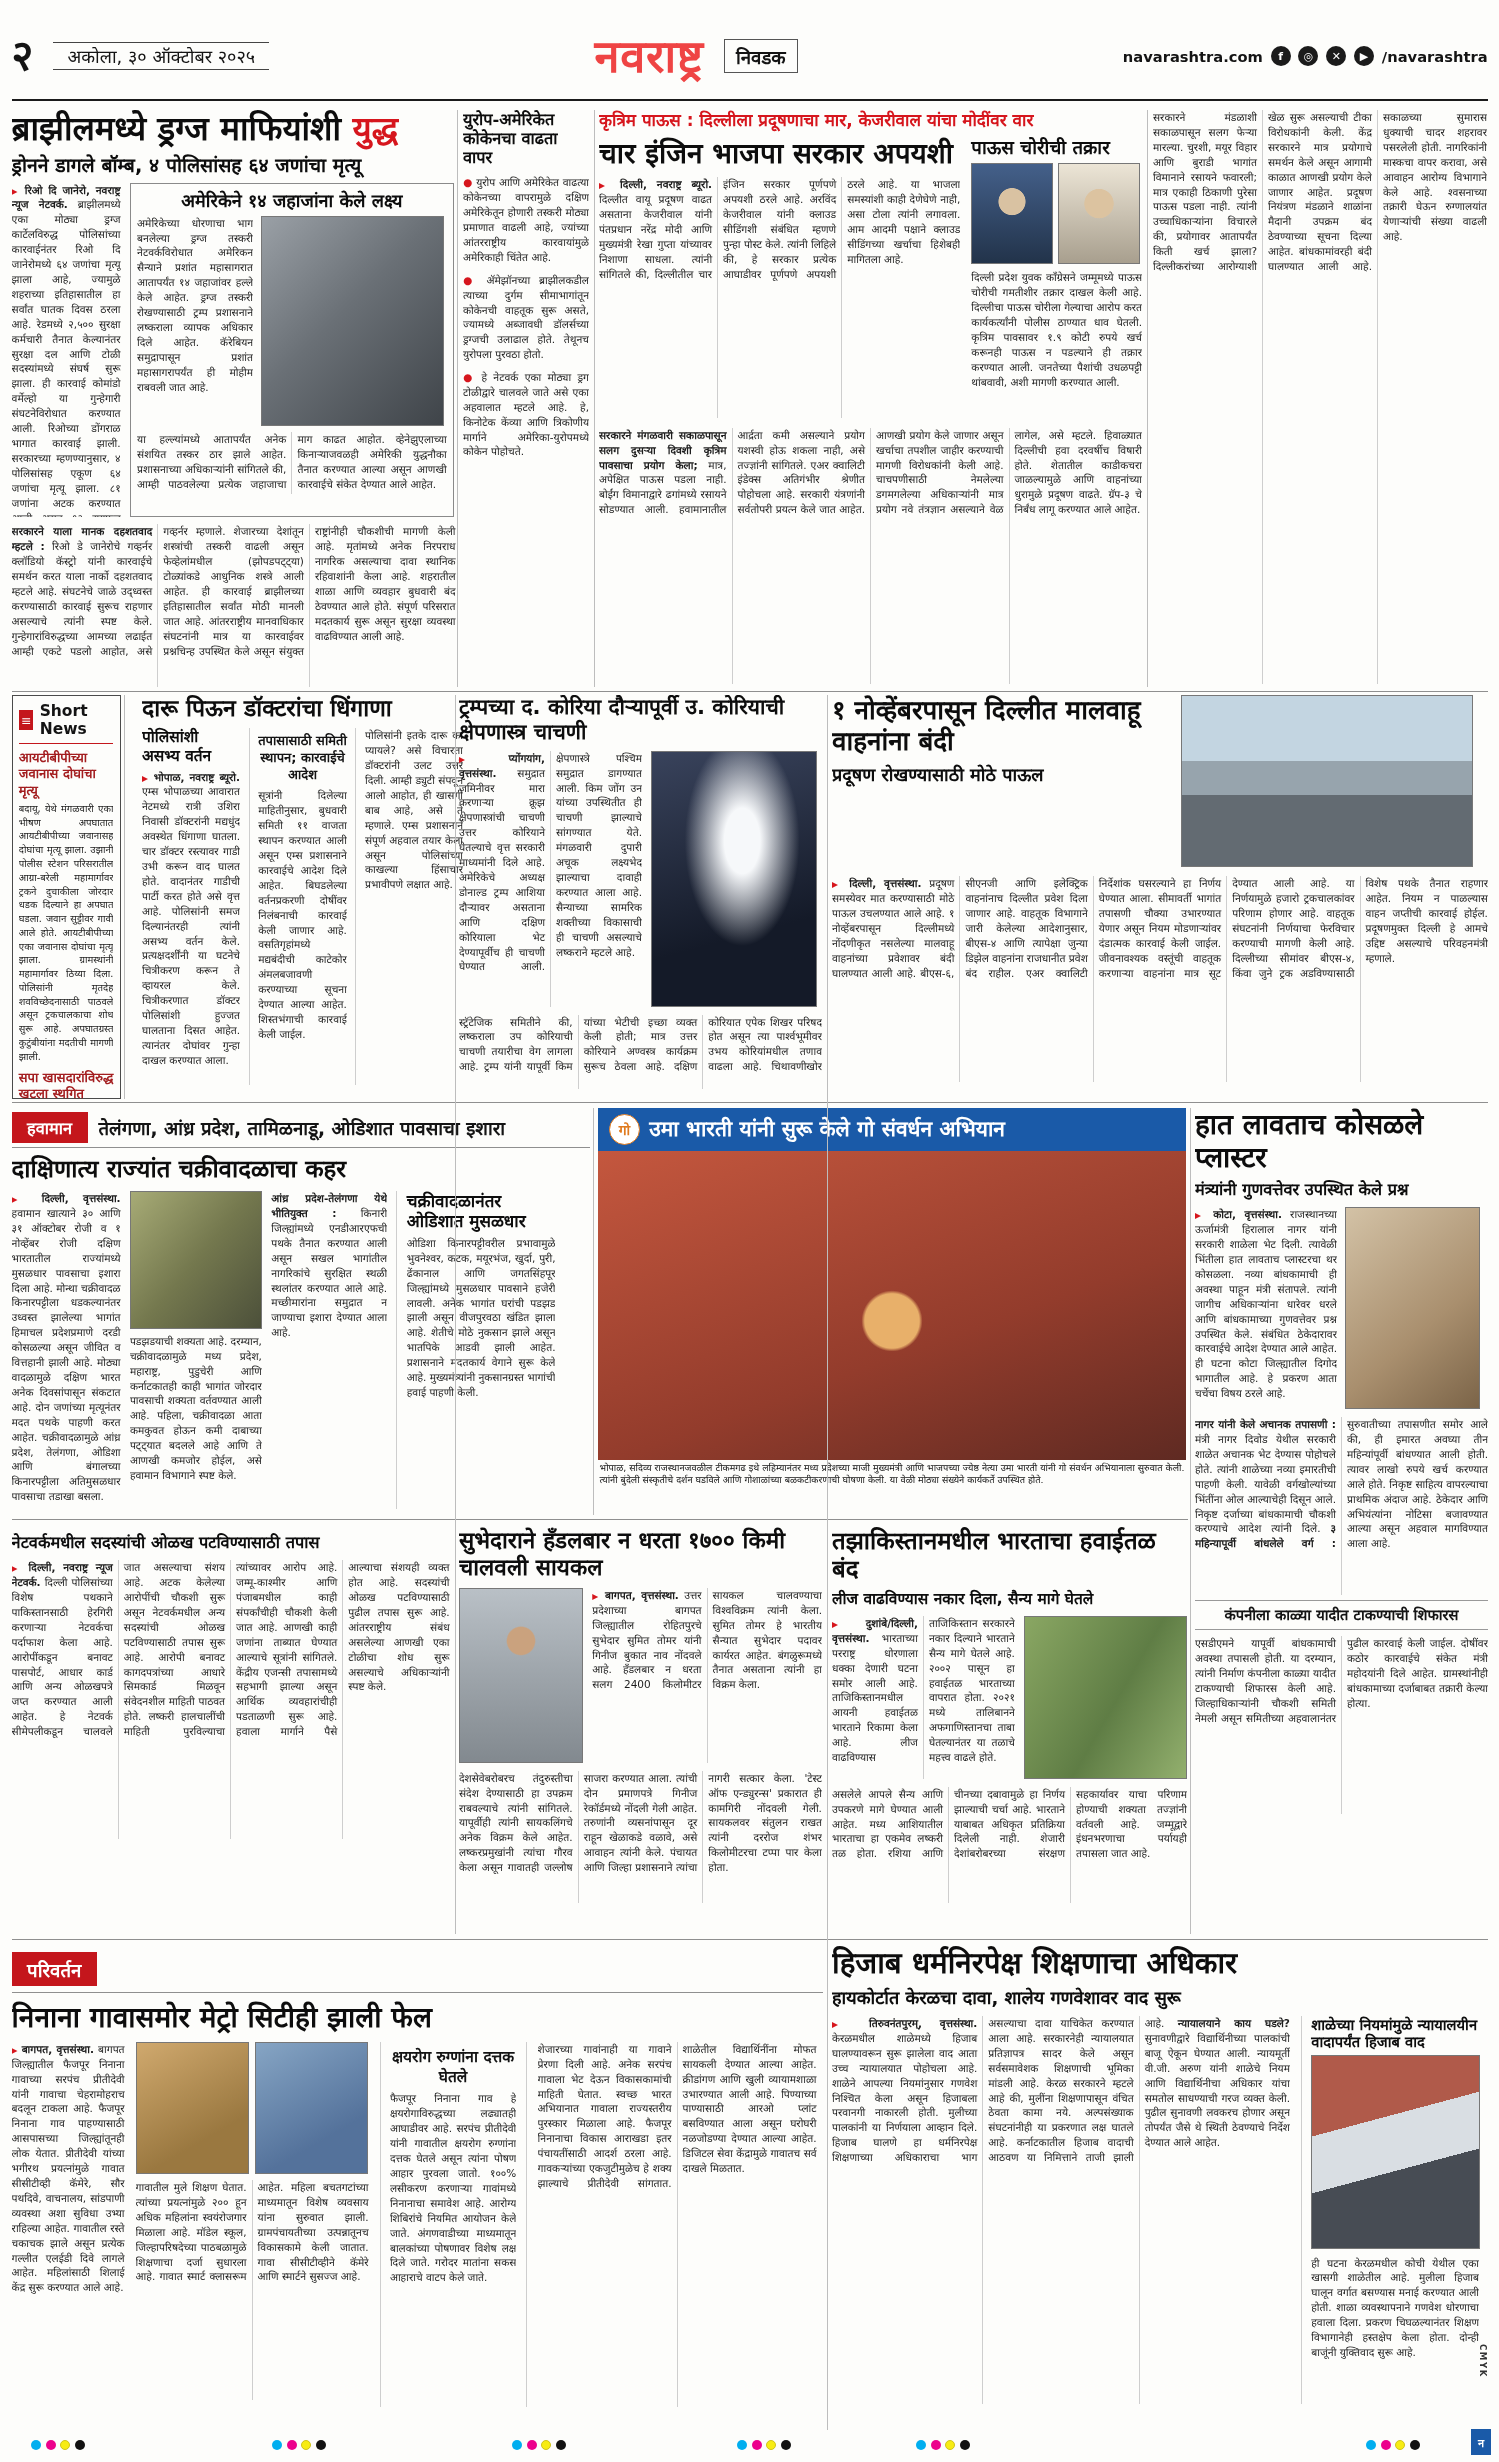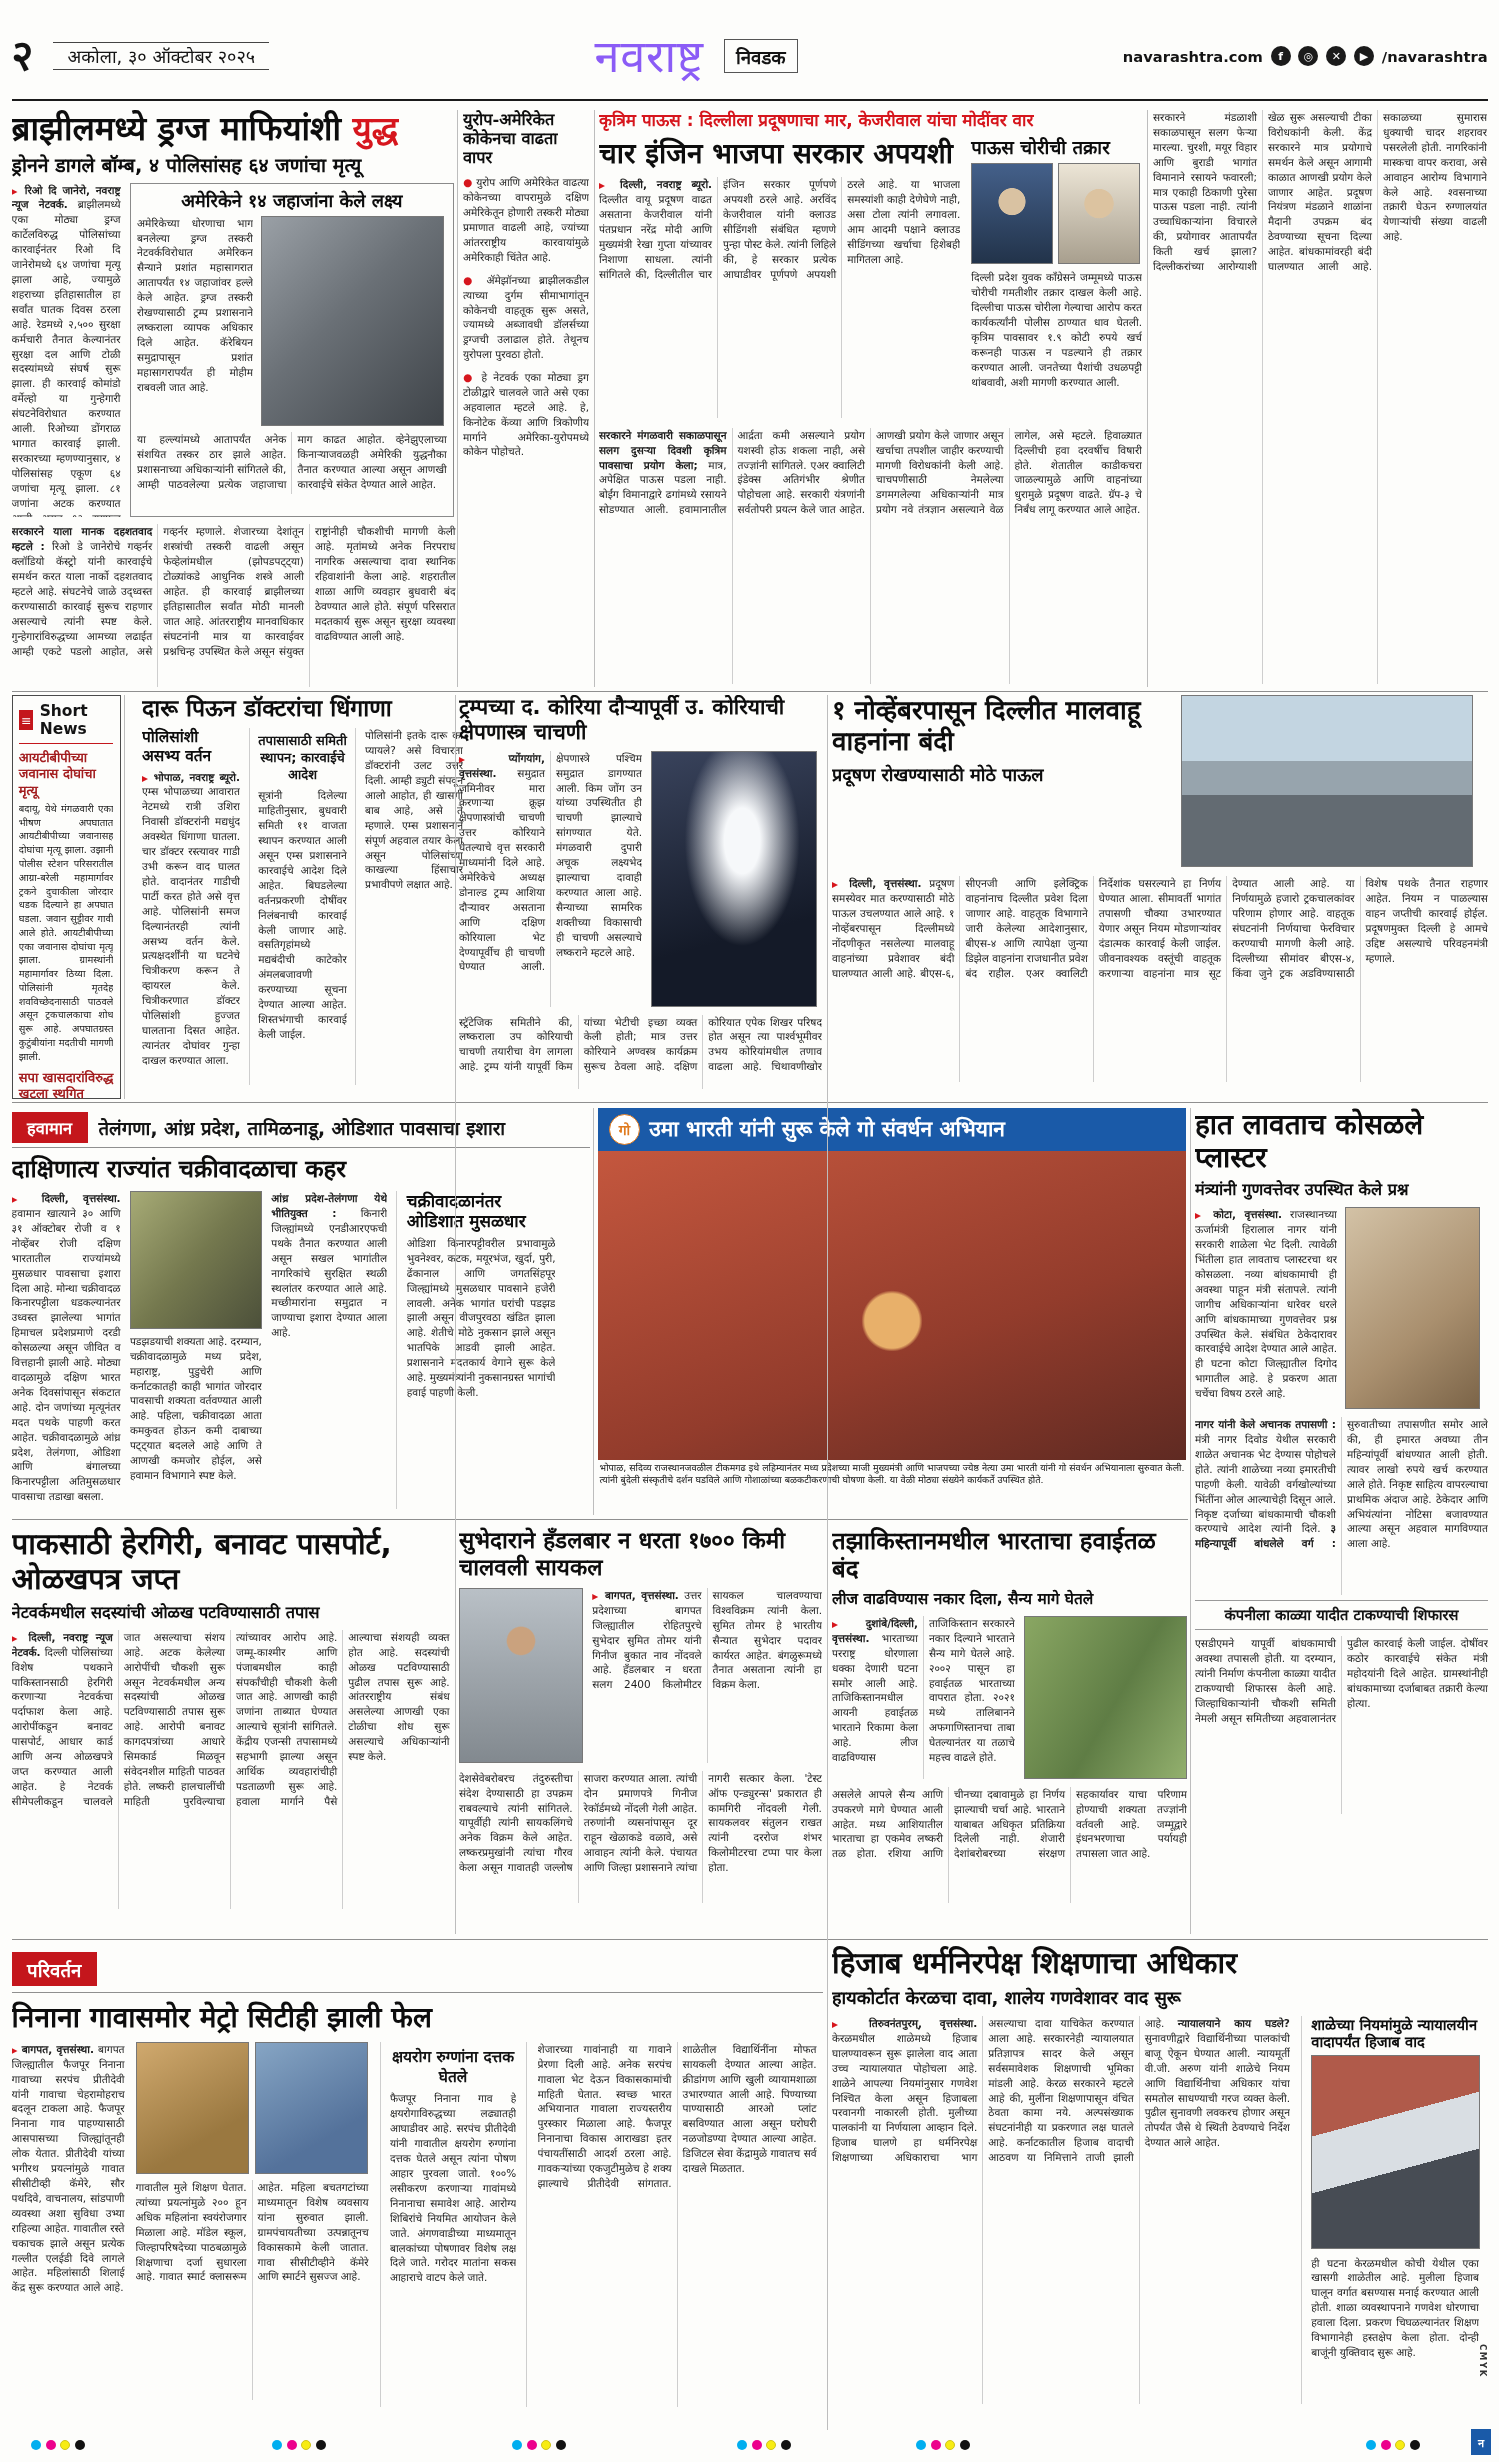--- a/index.html
+++ b/index.html
@@ -8,21 +8,21 @@
         font-family:"DejaVu Sans","Liberation Sans",sans-serif;color:#141414;overflow:hidden;margin:0 auto;}
   .abs{position:absolute;overflow:hidden;}
   .hrule{position:absolute;background:#8f8f8f;height:0.8px;}
   .hrule.thick{height:2.3px;background:#1b1b1b;}
   .vrule{position:absolute;background:#bdbdbd;width:0.8px;}
 
   
   .hdr{display:flex;align-items:center;gap:20px;}
   .pagenum{font-size:42px;font-weight:bold;line-height:1;}
   .edate{font-size:18px;border-top:0.8px solid #444;border-bottom:0.8px solid #444;padding:1px 14px;}
-  .masthead{font-size:45px;font-weight:normal;color:#8b5cf6;line-height:1;letter-spacing:0.8px;}
+  .masthead{font-size:45px;font-weight:bold;color:#ef4444;line-height:1;letter-spacing:0.8px;}
   .sectag{font-size:18.6px;font-weight:bold;border:0.8px solid #555;padding:3.1px 11px;}
   .hdr-right{margin-left:auto;display:flex;align-items:center;gap:7.8px;font-size:14.7px;font-weight:bold;}
   .sicon{display:inline-flex;width:20px;height:20px;border-radius:50%;background:#1b1b1b;color:#fff;
          align-items:center;justify-content:center;font-size:11px;font-weight:bold;}
   .hspacer{flex:1;}
 
   
   .bodytext{font-size:10.5px;line-height:1.42;text-align:justify;color:#1d1d1d;overflow:hidden;}
   .c2{column-count:2;column-gap:11px;column-rule:0.8px solid #cecece;}
   .c3{column-count:3;column-gap:11px;column-rule:0.8px solid #cecece;}
@@ -258,21 +258,20 @@
       <span class="lead">नागर यांनी केले अचानक तपासणी :</span> <span>मंत्री नागर दिवोड येथील सरकारी शाळेत अचानक भेट देण्यास पोहोचले होते. त्यांनी शाळेच्या नव्या इमारतीची पाहणी केली. यावेळी वर्गखोल्यांच्या भिंतींना ओल आल्याचेही दिसून आले. निकृष्ट दर्जाच्या बांधकामाची चौकशी करण्याचे आदेश त्यांनी दिले.</span>
       <span class="lead">३ महिन्यापूर्वी बांधलेले वर्ग :</span> <span>सुरुवातीच्या तपासणीत समोर आले की, ही इमारत अवघ्या तीन महिन्यांपूर्वी बांधण्यात आली होती. त्यावर लाखो रुपये खर्च करण्यात आले होते. निकृष्ट साहित्य वापरल्याचा प्राथमिक अंदाज आहे. ठेकेदार आणि अभियंत्यांना नोटिसा बजावण्यात आल्या असून अहवाल मागविण्यात आला आहे.</span>
     </div>
     <div class="centerhead" style="font-size:14.7px;border-top:0.8px solid #999;border-bottom:0.8px solid #999;padding:4.7px 0;">कंपनीला काळ्या यादीत टाकण्याची शिफारस</div>
     <div class="bodytext c2" style="margin-top:6.2px;height:178px;">एसडीएमने यापूर्वी बांधकामाची अवस्था तपासली होती. या दरम्यान, त्यांनी निर्माण कंपनीला काळ्या यादीत टाकण्याची शिफारस केली आहे. जिल्हाधिकाऱ्यांनी चौकशी समिती नेमली असून समितीच्या अहवालानंतर पुढील कारवाई केली जाईल. दोषींवर कठोर कारवाईचे संकेत मंत्री महोदयांनी दिले आहेत. ग्रामस्थांनीही बांधकामाच्या दर्जाबाबत तक्रारी केल्या होत्या.</div>
   </div>
 
   <div class="hrule" style="left:11.6px;top:1519px;width:1176px;"></div>
 
   <div class="abs" style="left:11.6px;top:1527px;width:438px;height:407px;">
-    <h1 style="font-size:29.5px;">पाकसाठी हेरगिरी, बनावट पासपोर्ट, ओळखपत्र जप्त</h1>
     <h3 style="font-size:16.3px;margin-top:6.2px;">नेटवर्कमधील सदस्यांची ओळख पटविण्यासाठी तपास</h3>
     <div class="bodytext c4" style="margin-top:7.8px;height:279px;">
       <span class="dl">दिल्ली, नवराष्ट्र न्यूज नेटवर्क.</span> <span>दिल्ली पोलिसांच्या विशेष पथकाने पाकिस्तानसाठी हेरगिरी करणाऱ्या नेटवर्कचा पर्दाफाश केला आहे. आरोपींकडून बनावट पासपोर्ट, आधार कार्ड आणि अन्य ओळखपत्रे जप्त करण्यात आली आहेत. हे नेटवर्क सीमेपलीकडून चालवले जात असल्याचा संशय आहे. अटक केलेल्या आरोपींची चौकशी सुरू असून नेटवर्कमधील अन्य सदस्यांची ओळख पटविण्यासाठी तपास सुरू आहे. आरोपी बनावट कागदपत्रांच्या आधारे सिमकार्ड मिळवून संवेदनशील माहिती पाठवत होते. लष्करी हालचालींची माहिती पुरविल्याचा त्यांच्यावर आरोप आहे. जम्मू-काश्मीर आणि पंजाबमधील काही संपर्कांचीही चौकशी केली जात आहे. आणखी काही जणांना ताब्यात घेण्यात आल्याचे सूत्रांनी सांगितले. केंद्रीय एजन्सी तपासामध्ये सहभागी झाल्या असून आर्थिक व्यवहारांचीही पडताळणी सुरू आहे. हवाला मार्गाने पैसे आल्याचा संशयही व्यक्त होत आहे. सदस्यांची ओळख पटविण्यासाठी पुढील तपास सुरू आहे. आंतरराष्ट्रीय संबंध असलेल्या आणखी एका टोळीचा शोध सुरू असल्याचे अधिकाऱ्यांनी स्पष्ट केले.</span>
     </div>
   </div>
 
   <div class="abs" style="left:459px;top:1527px;width:363px;height:407px;">
     <h1 style="font-size:22.5px;">सुभेदाराने हॅंडलबार न धरता १७०० किमी चालवली सायकल</h1>
     <div style="display:flex;gap:9.3px;margin-top:7.8px;">
       <div class="photo ph-cyclist" style="width:124px;height:175px;"></div>

